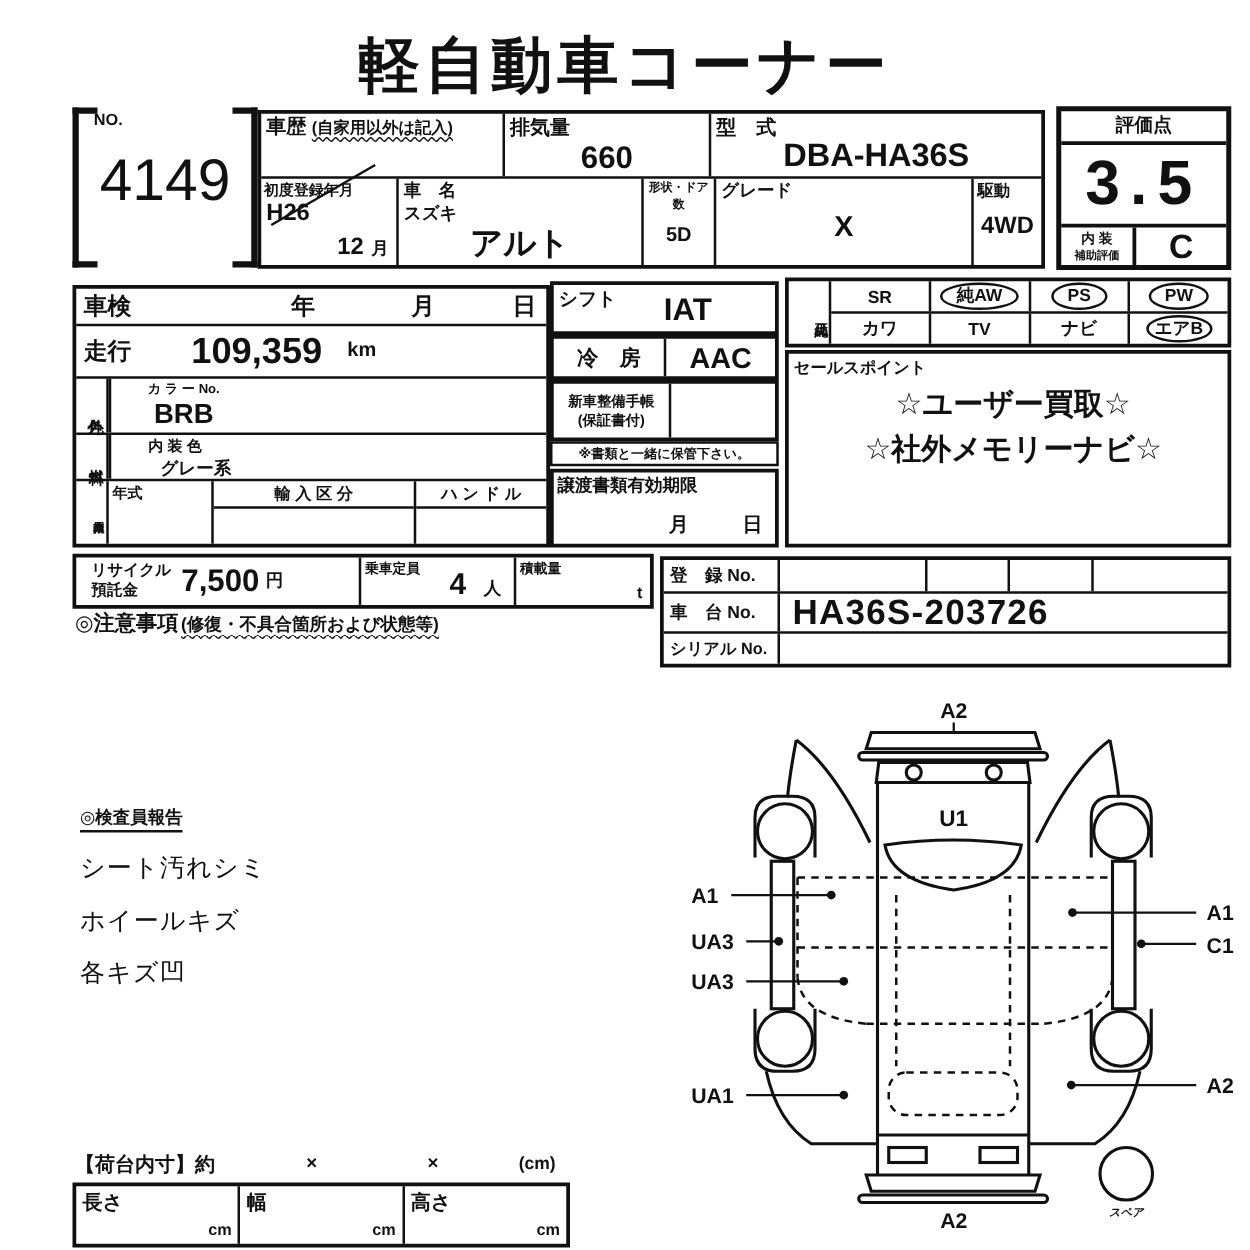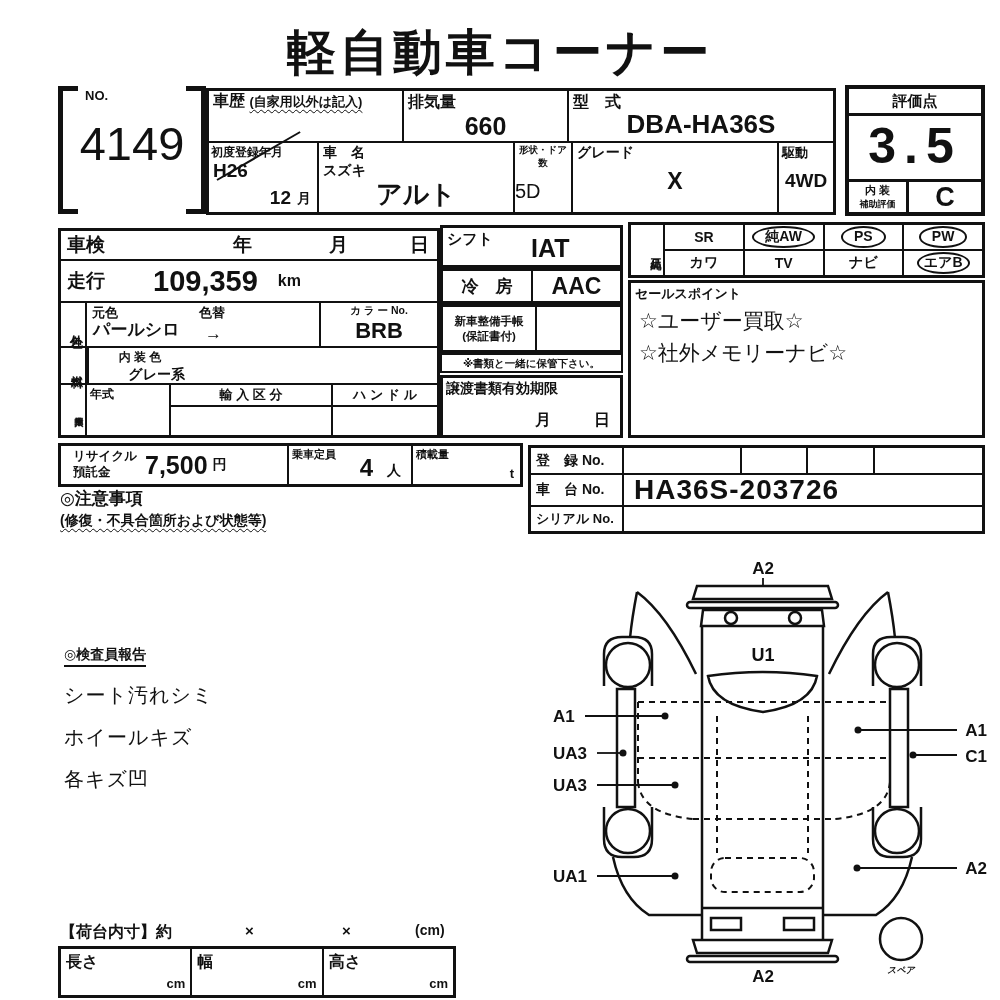--- a/index.html
+++ b/index.html
@@ -7,21 +7,21 @@
          font-family:"Liberation Sans","DejaVu Sans",sans-serif;color:#111;}
   .abs{position:absolute;box-sizing:border-box;}
 
   .title{left:0;right:0;top:20px;text-align:center;font-size:49px;font-weight:bold;letter-spacing:4px;}
 
   
   .no-box{left:58px;top:86px;width:148px;height:128px;}
   .brk{position:absolute;top:0;bottom:0;width:15px;border:5px solid #111;}
   .brk-l{left:0;border-right:none;}
   .brk-r{right:0;border-left:none;}
-  .no-label{position:absolute;left:27px;top:2px;font-size:13px;font-weight:bold;}
+  .no-label{position:absolute;left:17px;top:2px;font-size:13px;font-weight:bold;}
   .no-value{position:absolute;left:0;right:0;top:30px;text-align:center;font-size:47px;}
 
   
   .hdr{left:206px;top:88px;width:630px;height:127px;border:3px solid #111;}
   .hrow{display:flex;box-sizing:border-box;}
   .hcell{box-sizing:border-box;border-right:2px solid #111;position:relative;}
   .hcell:last-child{border-right:none;}
   .lab{font-size:16px;font-weight:bold;padding:1px 0 0 4px;}
   .lab-s{font-size:13px;font-weight:bold;}
   .wavy{text-decoration:underline wavy 1px;text-underline-offset:3px;}
@@ -55,29 +55,29 @@
   .gen-grid{flex:1;display:flex;flex-direction:column;}
   .gen-row{display:flex;flex:1;}
   .gen-row:first-child{border-bottom:2px solid #111;}
   .gen-cell{flex:1;border-right:2px solid #111;display:flex;align-items:center;justify-content:center;
             font-size:14px;font-weight:bold;}
   .gen-cell:last-child{border-right:none;}
   .oval{border:2px solid #111;border-radius:50%;padding:0px 11px;line-height:1.25;}
 
   .sales{left:628px;top:280px;width:357px;height:158px;border:3px solid #111;}
   .sales-lab{font-size:13px;font-weight:bold;padding:2px 0 0 4px;}
-  .sales-line{font-size:21px;font-weight:normal;margin:4px 0 0 8px;}
+  .sales-line{font-size:24px;font-weight:bold;margin:4px 0 0 8px;text-align:center;}
 
   
   .recycle{left:58px;top:443px;width:465px;height:44px;border:3px solid #111;display:flex;}
   .rc1{width:226px;border-right:2px solid #111;display:flex;align-items:center;}
   .rc2{width:122px;border-right:2px solid #111;position:relative;}
   .rc3{flex:1;position:relative;padding-left:46px;}
 
-  .caution{left:60px;top:487px;display:flex;align-items:baseline;gap:2px;flex-direction:column;}
+  .caution{left:60px;top:487px;display:flex;align-items:baseline;gap:2px;}
 
   
   .reg{left:528px;top:445px;width:457px;height:89px;border:3px solid #111;}
   .reg-row{display:flex;position:relative;box-sizing:border-box;border-bottom:2px solid #111;}
   .reg-row:last-child{border-bottom:none;}
   .reg-lab{width:93px;border-right:2px solid #111;font-weight:bold;padding-left:5px;display:flex;align-items:center;box-sizing:border-box;}
   .reg-div{position:absolute;top:0;bottom:0;width:2px;background:#111;}
 
   .inspector{left:64px;top:645px;width:320px;}
   .insp-title{font-size:14px;font-weight:bold;border-bottom:2.5px solid #111;display:inline-block;padding-bottom:1px;}
@@ -131,21 +131,21 @@
         <span style="position:absolute;right:26px;bottom:3px;font-size:19px;font-weight:bold;">12</span>
         <span style="position:absolute;right:6px;bottom:4px;font-size:14px;font-weight:bold;">月</span>
       </div>
       <div class="hcell" style="width:196px;">
         <div style="font-size:14px;font-weight:bold;padding:1px 0 0 4px;">車　名</div>
         <div style="font-size:14px;font-weight:bold;padding-left:4px;">スズキ</div>
         <div style="text-align:center;font-size:26px;font-weight:bold;margin-top:-3px;">アルト</div>
       </div>
       <div class="hcell" style="width:58px;">
         <div style="font-size:9.5px;font-weight:bold;padding-top:1px;text-align:center;">形状・ドア数</div>
-        <div style="font-size:20px;font-weight:normal;margin-top:10px;">5D</div>
+        <div style="text-align:center;font-size:16px;font-weight:bold;margin-top:10px;">5D</div>
       </div>
       <div class="hcell" style="width:206px;">
         <div style="font-size:14px;font-weight:bold;padding:1px 0 0 4px;">グレード</div>
         <div style="text-align:center;font-size:23px;font-weight:bold;margin-top:6px;">X</div>
       </div>
       <div class="hcell" style="flex:1;">
         <div style="font-size:13px;font-weight:bold;padding:1px 0 0 3px;">駆動</div>
         <div style="text-align:center;font-size:19px;font-weight:bold;margin-top:8px;">4WD</div>
       </div>
     </div>
@@ -170,26 +170,20 @@
       <span style="position:absolute;left:268px;font-size:19px;font-weight:bold;">月</span>
       <span style="position:absolute;right:8px;font-size:19px;font-weight:bold;">日</span>
     </div>
     <div class="ltrow" style="height:42px;align-items:center;">
       <span style="font-size:19px;font-weight:bold;padding-left:6px;width:86px;">走行</span>
       <span style="font-size:29px;font-weight:bold;">109,359</span>
       <span style="font-size:16px;font-weight:bold;margin-left:20px;">km</span>
     </div>
     <div class="ltrow" style="height:45px;">
       <div class="vlabel" style="width:26px;font-size:13px;">外色</div>
-      <div style="flex:1;position:relative;">
-        <span style="position:absolute;left:5px;top:1px;font-size:13px;font-weight:bold;">元色</span>
-        <span style="position:absolute;left:112px;top:1px;font-size:13px;font-weight:bold;">色替</span>
-        <span style="position:absolute;left:6px;bottom:5px;font-size:17px;font-weight:bold;">パールシロ</span>
-        <span style="position:absolute;left:118px;bottom:2px;font-size:17px;font-weight:bold;">→</span>
-      </div>
       <div class="cellR" style="width:118px;">
         <div style="font-size:10.5px;font-weight:bold;text-align:center;padding-top:1px;">カ ラ ー No.</div>
         <div style="text-align:center;font-size:22px;font-weight:bold;">BRB</div>
       </div>
     </div>
     <div class="ltrow" style="height:37px;">
       <div class="vlabel" style="width:26px;font-size:12px;">燃料</div>
       <div class="cellR" style="width:104px;">
         <div style="font-size:12px;font-weight:bold;text-align:center;padding-top:1px;">内 装 色</div>
         <div style="text-align:right;font-size:14px;font-weight:bold;padding-right:6px;">グレー系</div>

